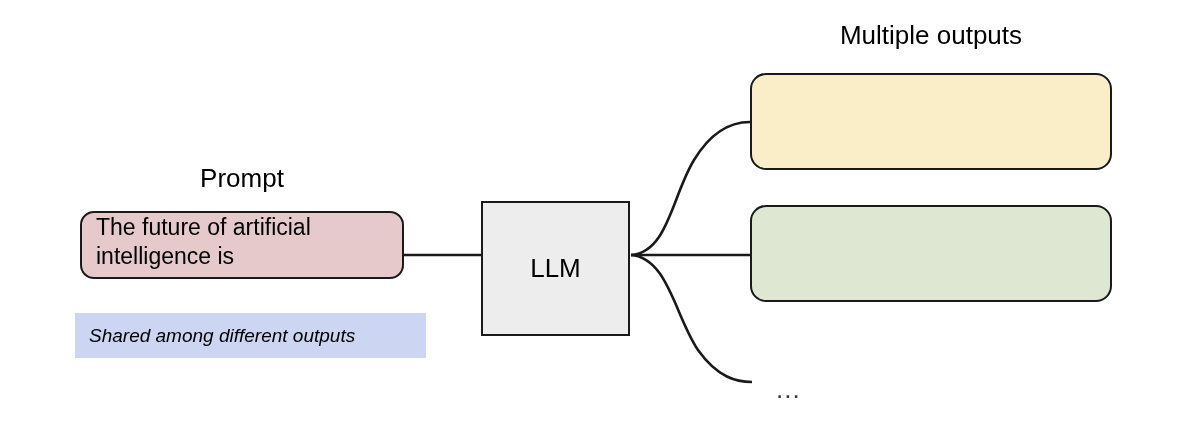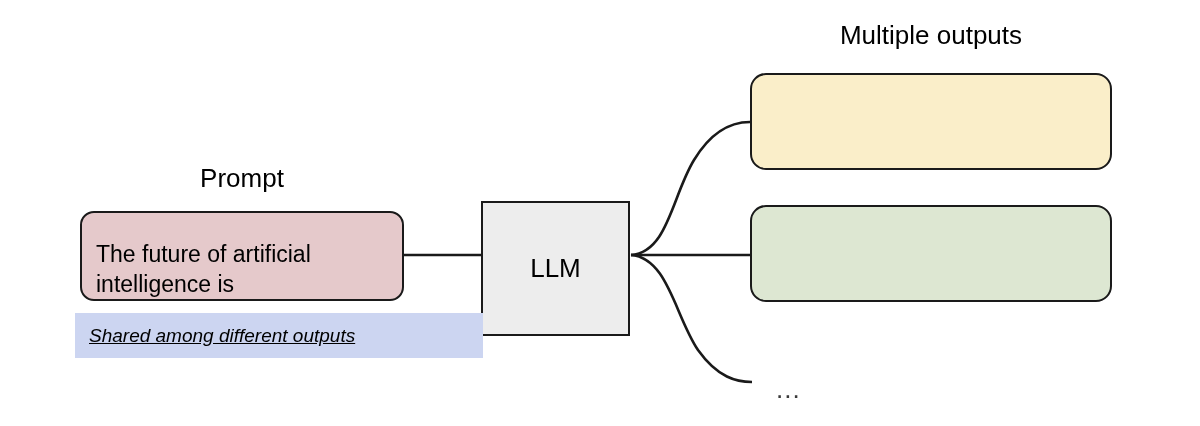--- a/index.html
+++ b/index.html
@@ -50,25 +50,25 @@
     position: absolute;
     box-sizing: border-box;
     border: 2.6px solid #1a1a1a;
     background: #ffffff;
   }
 
   #prompt-box {
     left: 80px;
     top: 211px;
     width: 324px;
-    height: 90px;
+    height: 68px;
     border-radius: 14px;
     background: #e5c9cb;
     display: flex;
-    align-items: flex-end;
+    align-items: flex-start;
     padding: 0 14px;
   }
   #prompt-text {
     font-size: 23px;
     color: #000000;
     line-height: 1.28;
   }
 
   #llm-box {
     left: 481px;
@@ -100,28 +100,27 @@
     width: 362px;
     height: 97px;
     border-radius: 16px;
     background: #dde7d2;
   }
 
   #shared-banner {
     position: absolute;
     left: 75px;
     top: 313px;
-    width: 408px;
+    width: 351px;
     height: 45px;
     background: #ccd5f1;
     display: flex;
     align-items: center;
     padding-left: 14px;
     box-sizing: border-box;
-    text-decoration: underline;
   }
   #shared-banner-text {
     font-size: 19px;
     font-style: italic;
     color: #000000;
     white-space: nowrap;
   }
 
   #ellipsis {
     position: absolute;

